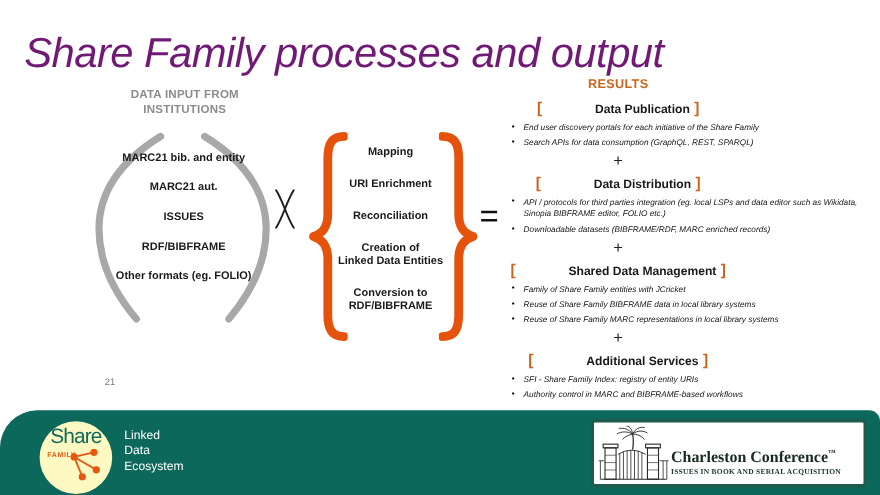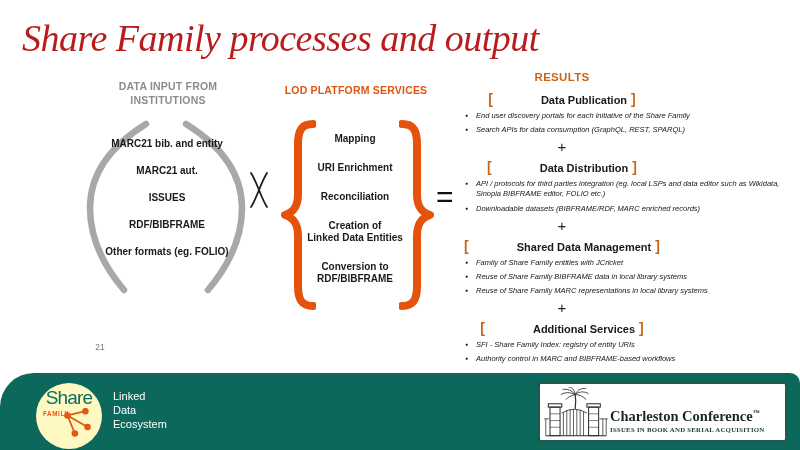--- a/index.html
+++ b/index.html
@@ -1,21 +1,21 @@
 <!DOCTYPE html>
 <html><head>
 <meta charset="utf-8">
 <style>
   html,body{margin:0;padding:0;background:#ffffff;}
   .slide{position:relative;width:800px;height:450px;background:#ffffff;overflow:hidden;
          font-family:"Liberation Sans",sans-serif;}
 
   
-  .slide-title{position:absolute;left:22px;top:16px;font-size:38px;font-style:italic;
-               color:#b91c1c;letter-spacing:-0.5px;white-space:nowrap;font-family:Liberation Serif, serif;}
+  .slide-title{position:absolute;left:22px;top:28px;font-size:38px;font-style:italic;
+               color:#701a75;letter-spacing:-0.5px;white-space:nowrap;}
 
   
   .col-header{position:absolute;font-weight:700;font-size:10.5px;text-align:center;
               letter-spacing:0.2px;line-height:1.3;}
   .input-header{left:86px;top:80px;width:164px;color:#8C8C8C;white-space:pre-line;}
   .services-header{left:270px;top:84px;width:172px;color:#DF5510;}
 
   
   .paren-svg{position:absolute;}
   .input-items{position:absolute;left:98px;top:138px;width:138px;text-align:center;}
@@ -97,21 +97,20 @@
     <div class="item">ISSUES</div>
     <div class="item">RDF/BIBFRAME</div>
     <div class="item">Other formats (eg. FOLIO)</div>
   </div>
 
   <svg class="op-x" width="22" height="38" viewBox="0 0 22 38">
     <path d="M3 2 C 9 11 13 27 19 36" fill="none" stroke="#1d1d1d" stroke-width="1.8" stroke-linecap="round"></path>
     <path d="M19 2 C 13 11 9 27 3 36" fill="none" stroke="#1d1d1d" stroke-width="1.8" stroke-linecap="round"></path>
   </svg>
 
-  <div class="col-header services-header">LOD PLATFORM SERVICES</div>
 
   <svg class="brace-svg" style="left:280px;top:120px;" width="36" height="190" viewBox="0 0 36 190">
     <path d="M33 4 C 22 4 18 10 18 24 L 18 74 C 18 86 14 92 5 95 C 14 98 18 104 18 116 L 18 166 C 18 180 22 186 33 186" fill="none" stroke="#E5520B" stroke-width="8" stroke-linecap="round" stroke-linejoin="round"></path>
   </svg>
   <svg class="brace-svg" style="left:399px;top:120px;" width="36" height="190" viewBox="0 0 36 190">
     <path d="M3 4 C 14 4 18 10 18 24 L 18 74 C 18 86 22 92 31 95 C 22 98 18 104 18 116 L 18 166 C 18 180 14 186 3 186" fill="none" stroke="#E5520B" stroke-width="8" stroke-linecap="round" stroke-linejoin="round"></path>
   </svg>
 
   <div class="service-items">
     <div class="item">Mapping</div>

